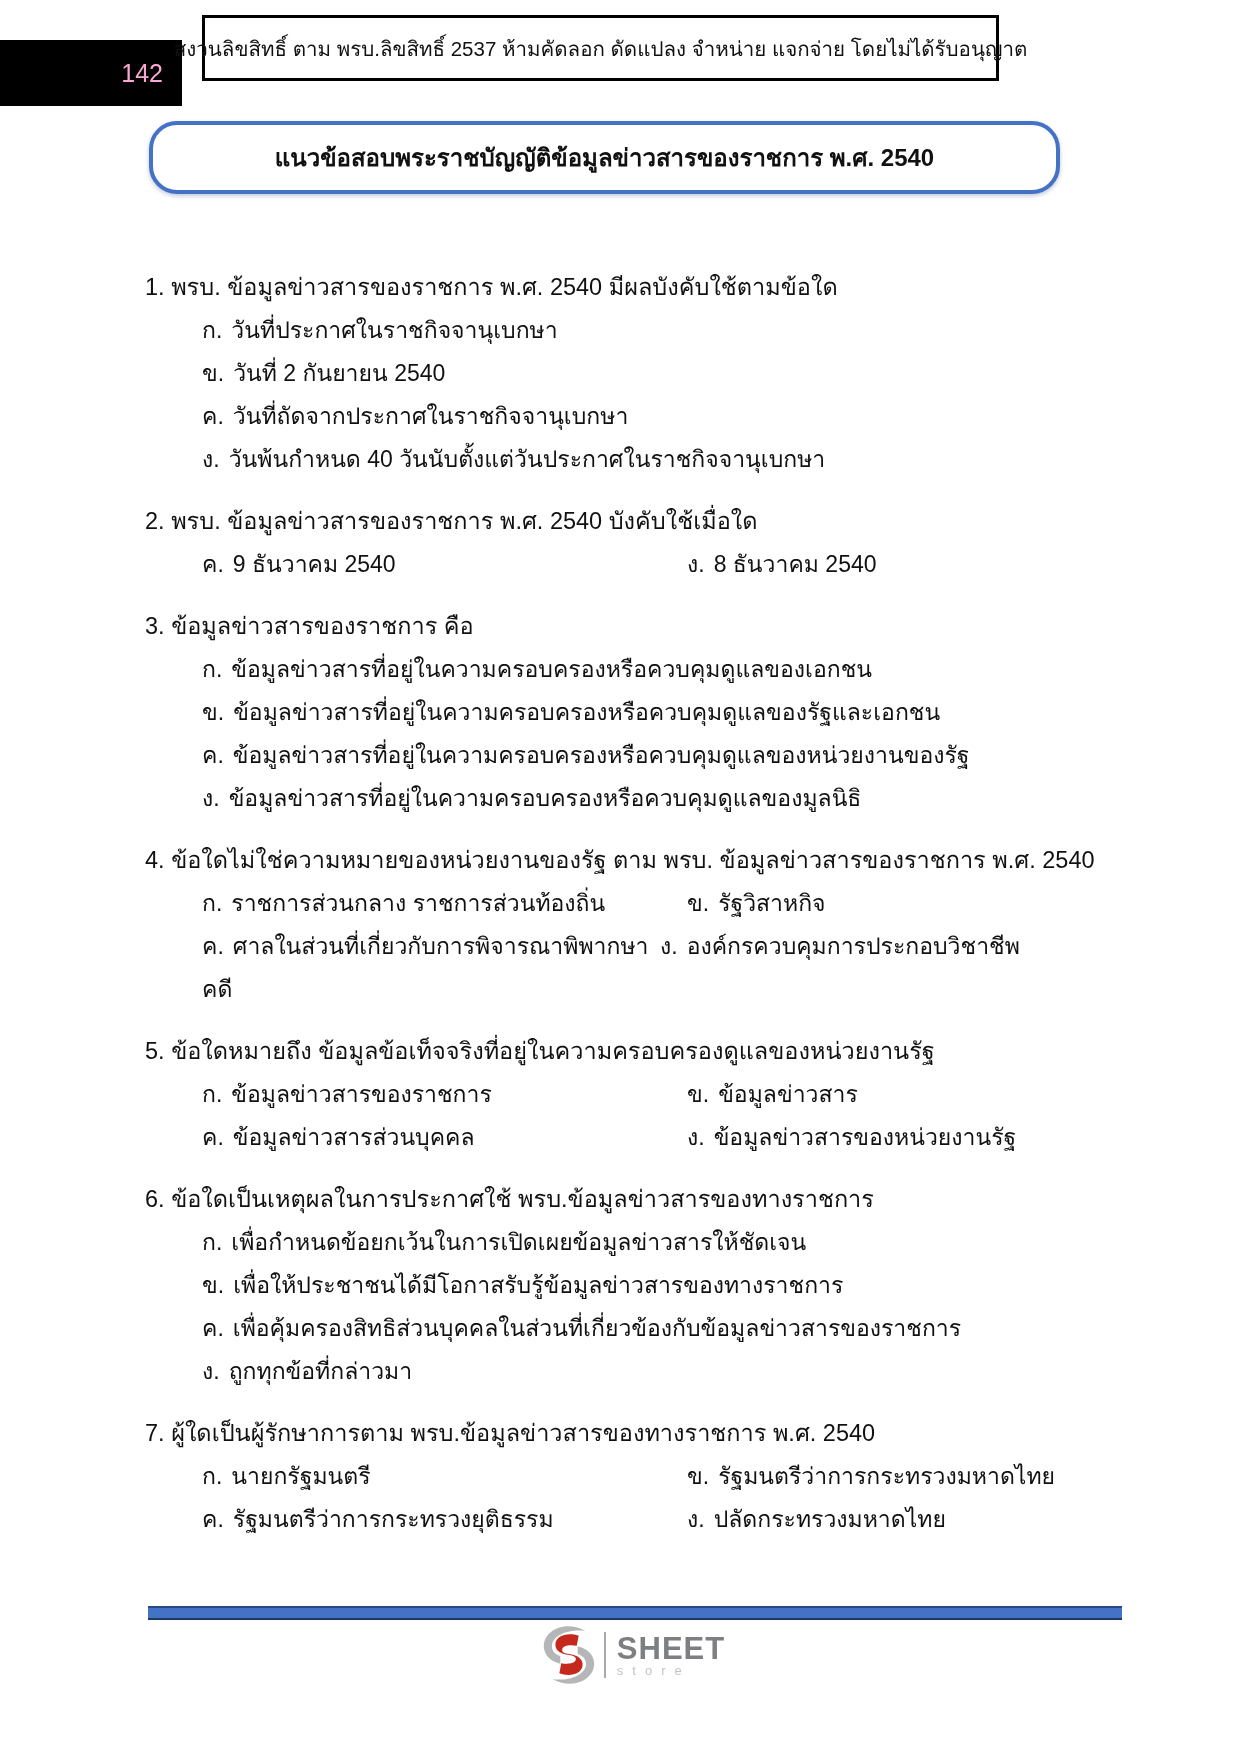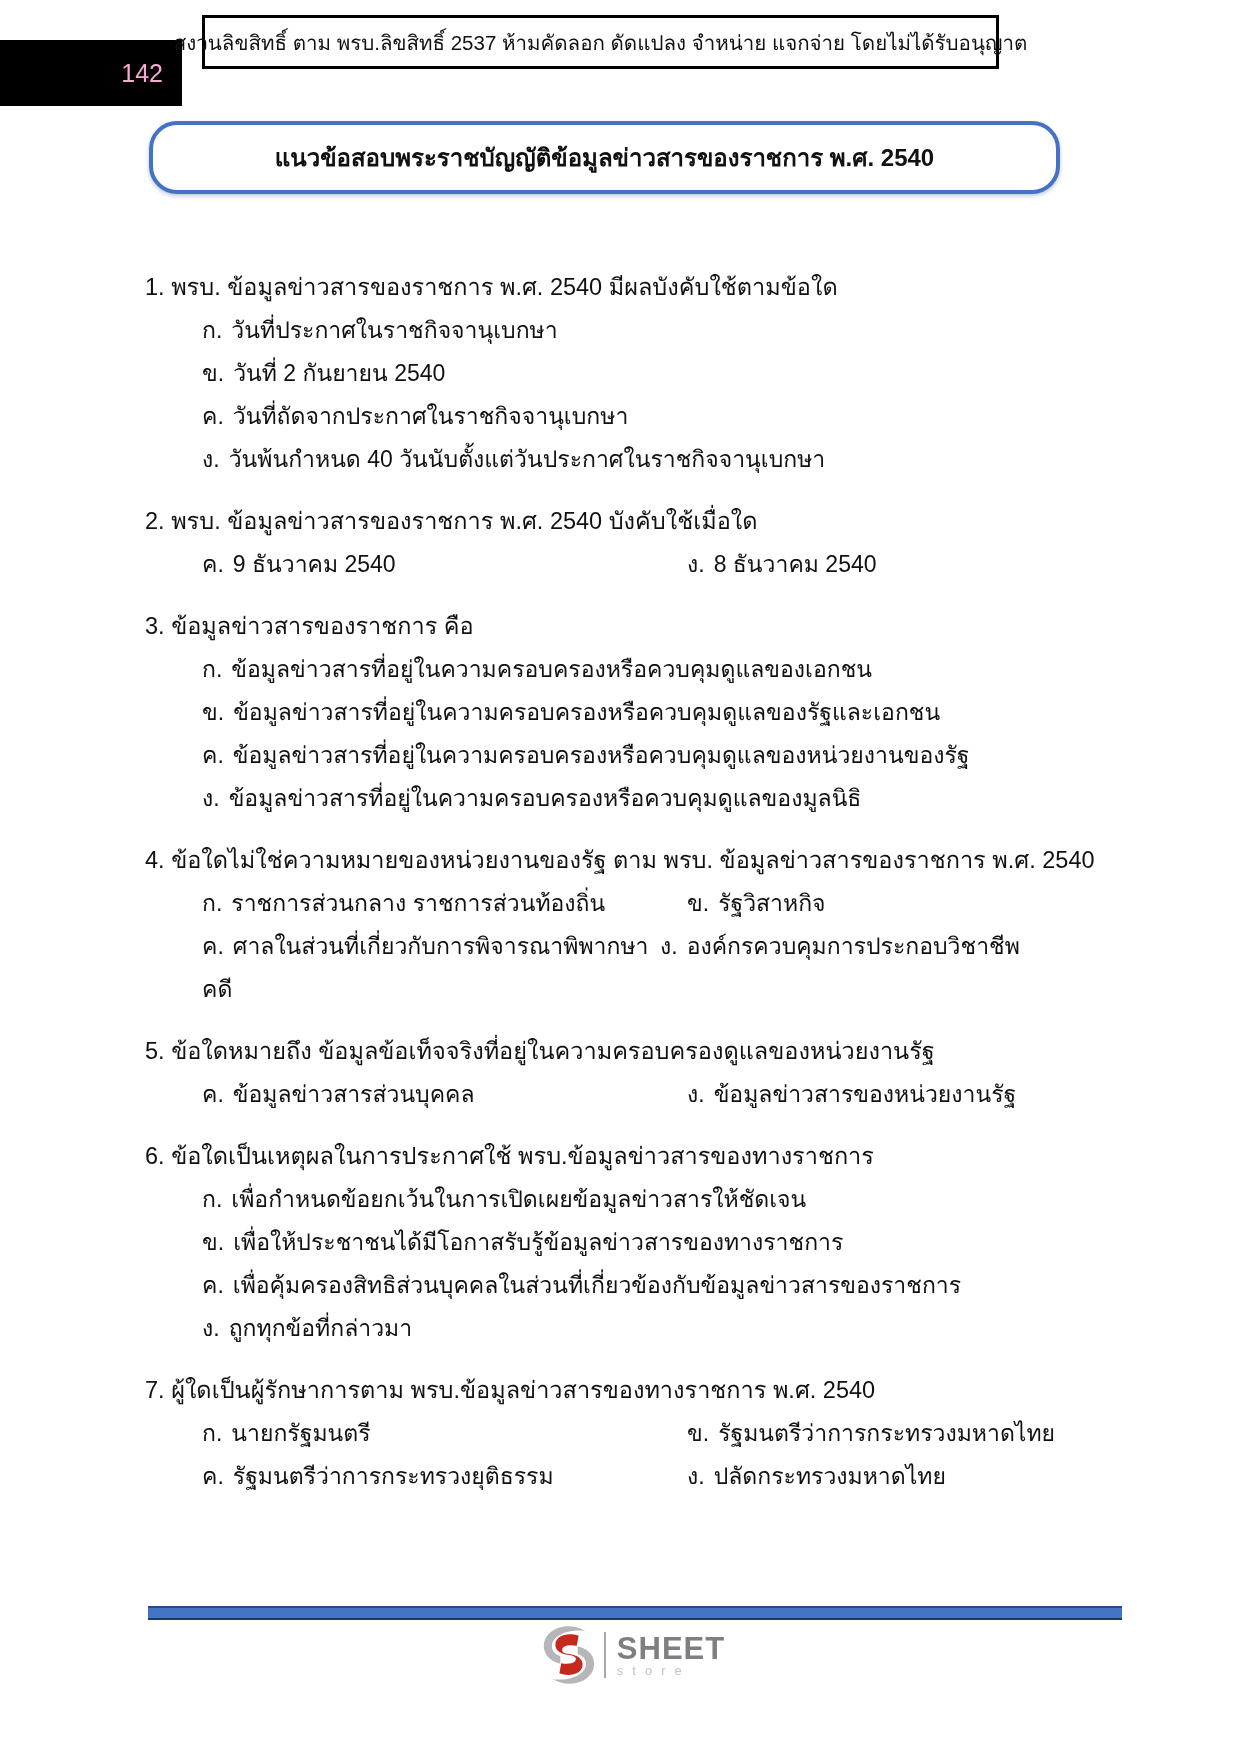--- a/index.html
+++ b/index.html
@@ -8,21 +8,21 @@
     font-family:"Liberation Sans","DejaVu Sans",sans-serif;color:#111;
     overflow:hidden;
   }
   
   .page-number-box{
     position:absolute;left:0;top:40px;width:182px;height:66px;background:#000;
     color:#f9a8d4;display:flex;align-items:center;justify-content:flex-end;
     padding-right:19px;box-sizing:border-box;font-size:25px;
   }
   .copyright-box{
-    position:absolute;left:202px;top:15px;width:797px;height:54px;
+    position:absolute;left:202px;top:15px;width:797px;height:66px;
     border:3px solid #000;box-sizing:border-box;background:#fff;
     display:flex;align-items:center;justify-content:center;
     font-size:20.5px;white-space:nowrap;text-align:center;
   }
   .title-box{
     position:absolute;left:149px;top:121px;width:911px;height:73px;
     border:4px solid #4472C4;border-radius:28px;box-sizing:border-box;background:#fff;
     display:flex;align-items:center;justify-content:center;
     font-weight:bold;font-size:24px;
     box-shadow:0 2px 4px rgba(110,130,170,0.45);
@@ -100,20 +100,24 @@
     </div>
     <div class="grid-row narrow">
       <div class="opt"><span class="opt-label">ค.</span><span>ศาลในส่วนที่เกี่ยวกับการพิจารณาพิพากษาคดี</span></div>
       <div class="opt"><span class="opt-label">ง.</span><span>องค์กรควบคุมการประกอบวิชาชีพ</span></div>
     </div>
   </section>
 
   <section class="question">
     <div class="q-head">5. ข้อใดหมายถึง ข้อมูลข้อเท็จจริงที่อยู่ในความครอบครองดูแลของหน่วยงานรัฐ</div>
     <div class="grid-row">
+      <div class="opt"><span class="opt-label">ก.</span><span>ข้อมูลข่าวสารของราชการ</span></div>
+      <div class="opt"><span class="opt-label">ข.</span><span>ข้อมูลข่าวสาร</span></div>
+    </div>
+    <div class="grid-row">
       <div class="opt"><span class="opt-label">ค.</span><span>ข้อมูลข่าวสารส่วนบุคคล</span></div>
       <div class="opt"><span class="opt-label">ง.</span><span>ข้อมูลข่าวสารของหน่วยงานรัฐ</span></div>
     </div>
   </section>
 
   <section class="question">
     <div class="q-head">6. ข้อใดเป็นเหตุผลในการประกาศใช้ พรบ.ข้อมูลข่าวสารของทางราชการ</div>
     <div class="opt list-opt"><span class="opt-label">ก.</span><span>เพื่อกำหนดข้อยกเว้นในการเปิดเผยข้อมูลข่าวสารให้ชัดเจน</span></div>
     <div class="opt list-opt"><span class="opt-label">ข.</span><span>เพื่อให้ประชาชนได้มีโอกาสรับรู้ข้อมูลข่าวสารของทางราชการ</span></div>
     <div class="opt list-opt"><span class="opt-label">ค.</span><span>เพื่อคุ้มครองสิทธิส่วนบุคคลในส่วนที่เกี่ยวข้องกับข้อมูลข่าวสารของราชการ</span></div>

